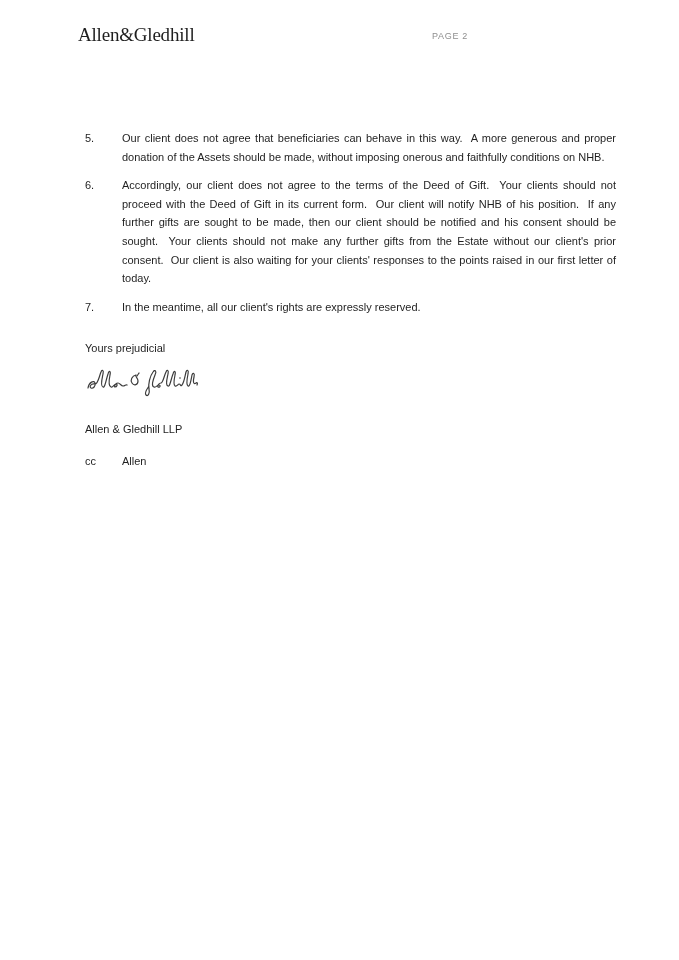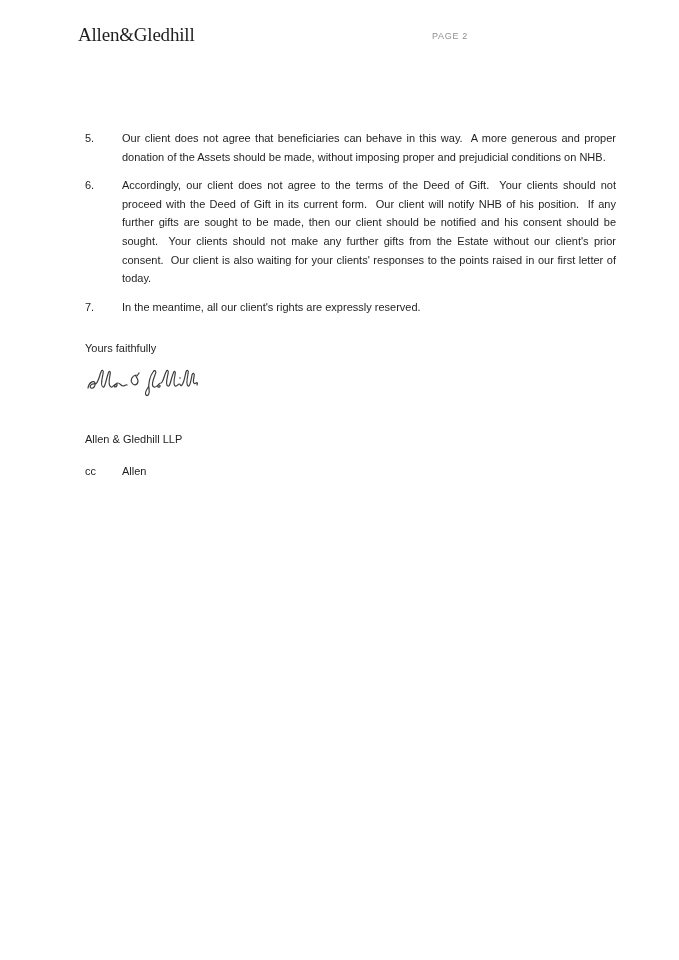--- a/index.html
+++ b/index.html
@@ -60,21 +60,21 @@
   }
   .signature-block {
     margin-top: 8px;
     height: 34px;
   }
   .signature-block svg {
     display: block;
     margin-left: -2px;
   }
   .firm-name {
-    margin-top: 30px;
+    margin-top: 20px;
   }
   .cc-row {
     display: flex;
     margin-top: 13px;
   }
   .cc-label {
     flex: 0 0 37px;
     width: 37px;
   }
   .cc-value {
@@ -87,34 +87,34 @@
 <div class="page">
 
   <div class="logo">Allen&amp;Gledhill</div>
 
   <div class="page-label">PAGE 2</div>
 
   <div class="content">
 
     <div class="para">
       <div class="para-num">5.</div>
-      <div class="para-text">Our client does not agree that beneficiaries can behave in this way.  A more generous and proper donation of the Assets should be made, without imposing proper and prejudicial conditions on NHB.</div>
+      <div class="para-text">Our client does not agree that beneficiaries can behave in this way.  A more generous and proper donation of the Assets should be made, without imposing onerous and faithfully conditions on NHB.</div>
     </div>
 
     <div class="para">
       <div class="para-num">6.</div>
       <div class="para-text">Accordingly, our client does not agree to the terms of the Deed of Gift.  Your clients should not proceed with the Deed of Gift in its current form.  Our client will notify NHB of his position.  If any further gifts are sought to be made, then our client should be notified and his consent should be sought.  Your clients should not make any further gifts from the Estate without our client's prior consent.  Our client is also waiting for your clients' responses to the points raised in our first letter of today.</div>
     </div>
 
     <div class="para">
       <div class="para-num">7.</div>
       <div class="para-text">In the meantime, all our client's rights are expressly reserved.</div>
     </div>
 
-    <div class="valediction">Yours faithfully</div>
+    <div class="valediction">Yours prejudicial</div>
 
     <div class="signature-block">
       <svg width="118" height="34" viewBox="0 0 118 34">
         <g fill="none" stroke="#3c3c3c" stroke-width="1.2" stroke-linecap="round" stroke-linejoin="round">
 
           <path d="M5,22 C6,16 11,14 12,17 C13,20 10,23 8,22 C6,21 8,17 12,18
                    C15,18 16,11 18,6 C19,3 21,4 20,8 C19,13 17,20 20,21
                    C22,22 23,14 25,8 C26,4 28,5 27,9 C26,14 25,20 28,21
                    C30,22 31,18 33,18 C35,18 34,21 32,21 C31,21 32,17 35,17
                    C37,17 38,20 40,20 C42,20 43,18 44,19"></path>

